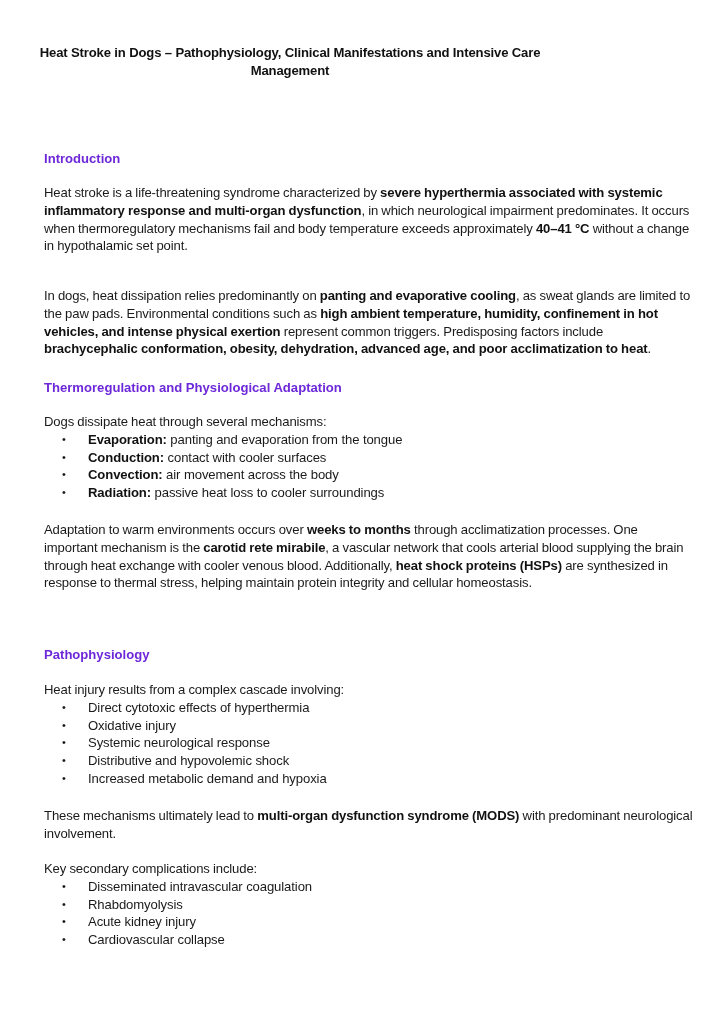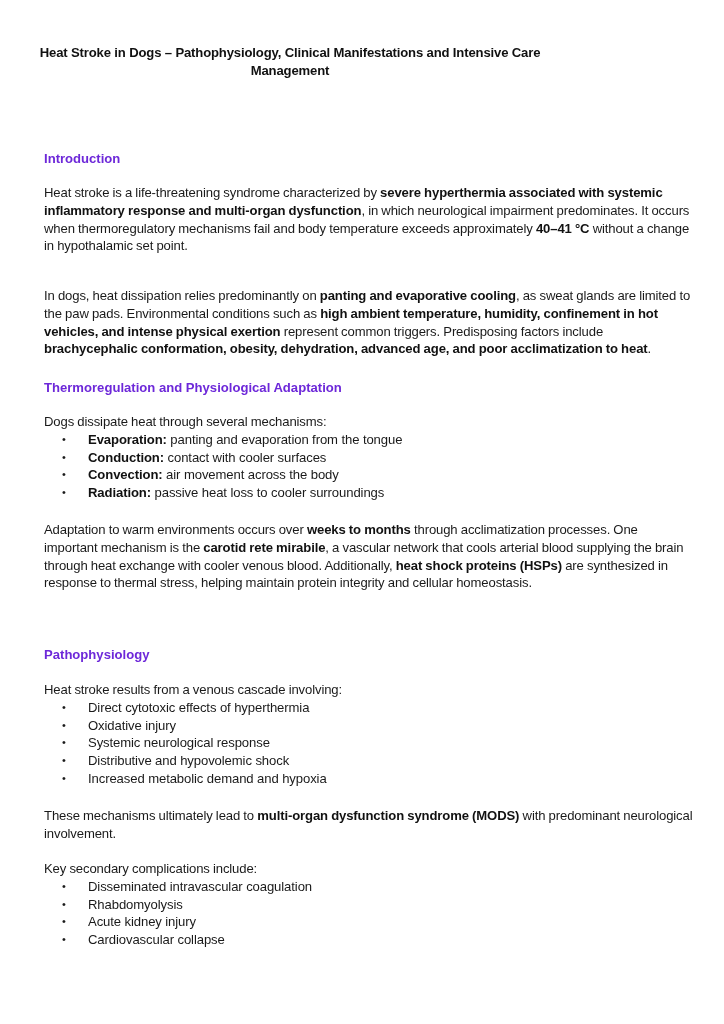--- a/index.html
+++ b/index.html
@@ -110,21 +110,21 @@
 
   <div class="block" style="top:521px;">
     <p class="para"><span>Adaptation to warm environments occurs over </span><b>weeks to months</b><span> through acclimatization processes. One important mechanism is the </span><b>carotid rete mirabile</b><span>, a vascular network that cools arterial blood supplying the brain through heat exchange with cooler venous blood. Additionally, </span><b>heat shock proteins (HSPs)</b><span> are synthesized in response to thermal stress, helping maintain protein integrity and cellular homeostasis.</span></p>
   </div>
 
   <div class="block" style="top:646px;">
     <h2 class="heading">Pathophysiology</h2>
   </div>
 
   <div class="block" style="top:681px;">
-    <p class="para">Heat stroke results from a venous cascade involving:</p>
+    <p class="para">Heat injury results from a complex cascade involving:</p>
     <ul class="bullets">
       <li><span class="dot">•</span><span>Direct cytotoxic effects of hyperthermia</span></li>
       <li><span class="dot">•</span><span>Oxidative injury</span></li>
       <li><span class="dot">•</span><span>Systemic neurological response</span></li>
       <li><span class="dot">•</span><span>Distributive and hypovolemic shock</span></li>
       <li><span class="dot">•</span><span>Increased metabolic demand and hypoxia</span></li>
     </ul>
   </div>
 
   <div class="block" style="top:807px;">

